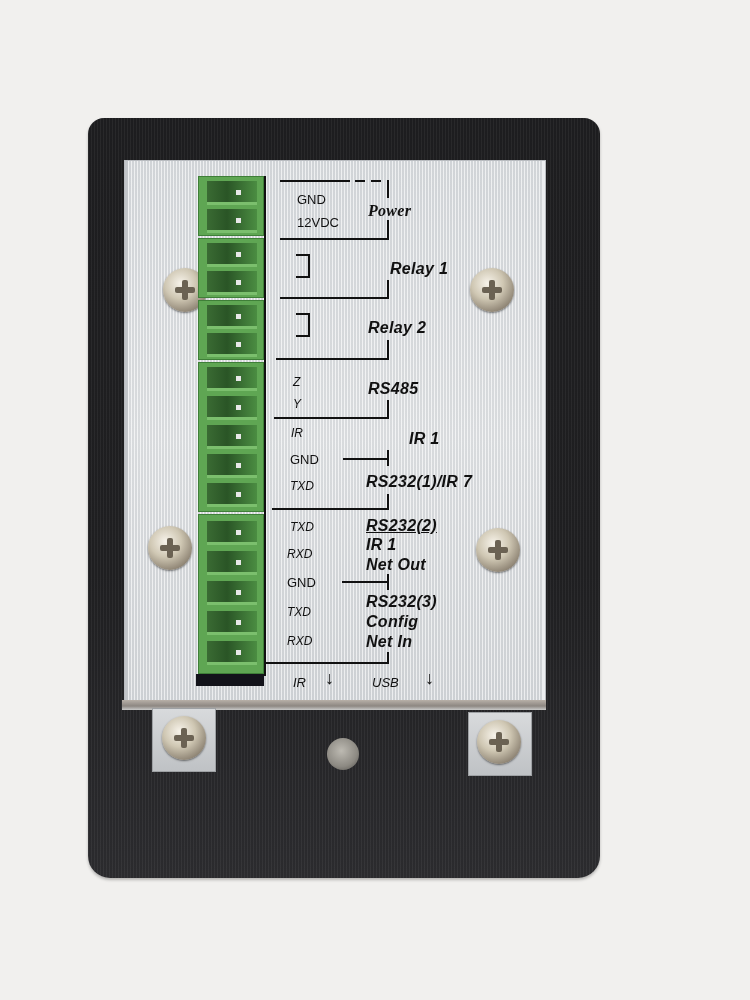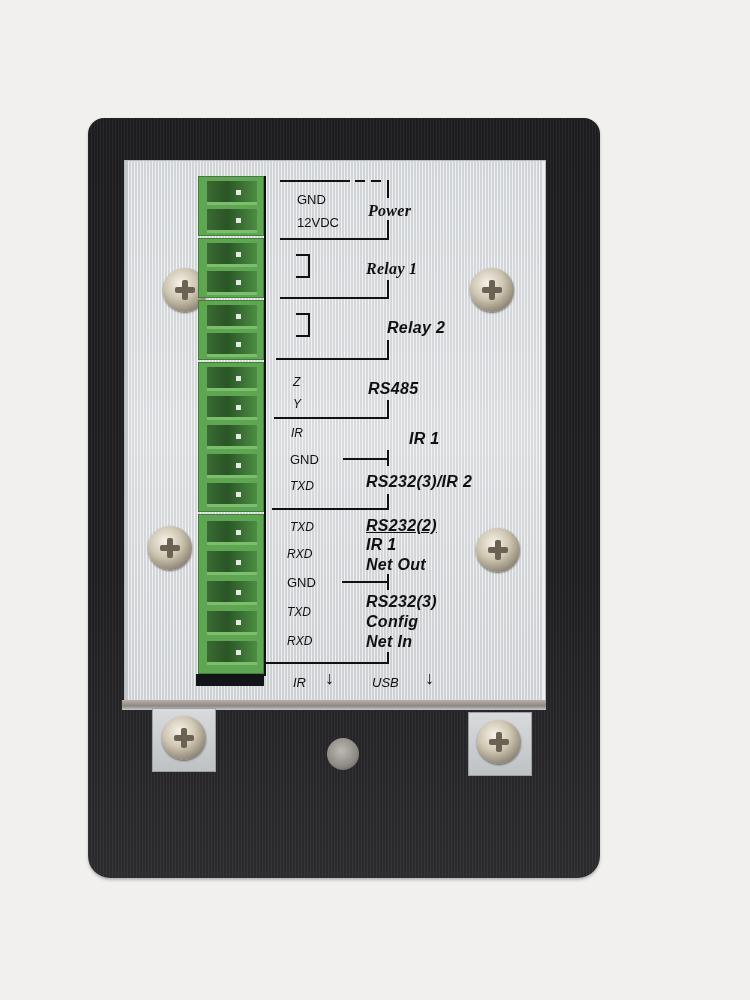--- a/index.html
+++ b/index.html
@@ -156,42 +156,42 @@
 <div class="hline" style="left:280px;top:180px;width:70px;"></div>
 <div class="dash" style="left:355px;top:180px;width:34px;"></div>
 <div class="vline" style="left:387px;top:180px;height:18px;"></div>
 <span class="label pin-label upright" style="left:297px;top:192px;">GND</span>
 <span class="label pin-label upright" style="left:297px;top:215px;">12VDC</span>
 <span class="label group-label" style="left:368px;top:201px;font-family:Liberation Serif, serif;">Power</span>
 <div class="vline" style="left:387px;top:220px;height:18px;"></div>
 <div class="hline" style="left:280px;top:238px;width:109px;"></div>
 
 <div class="relay-sym" style="left:296px;top:254px;"></div>
-<span class="label group-label" style="left:366px;top:259px;font-family:Liberation Serif, serif;">Relay 1</span>
+<span class="label group-label" style="left:390px;top:259px;">Relay 1</span>
 <div class="vline" style="left:387px;top:280px;height:18px;"></div>
 <div class="hline" style="left:280px;top:297px;width:109px;"></div>
 
 <div class="relay-sym" style="left:296px;top:313px;"></div>
-<span class="label group-label" style="left:368px;top:318px;margin-left:19px;">Relay 2</span>
+<span class="label group-label" style="left:368px;top:318px;">Relay 2</span>
 <div class="vline" style="left:387px;top:340px;height:20px;"></div>
 <div class="hline" style="left:276px;top:358px;width:113px;"></div>
 
 <span class="label pin-label" style="left:293px;top:375px;">Z</span>
 <span class="label pin-label" style="left:293px;top:397px;">Y</span>
 <span class="label group-label" style="left:368px;top:379px;">RS485</span>
 <div class="vline" style="left:387px;top:400px;height:18px;"></div>
 <div class="hline" style="left:274px;top:417px;width:115px;"></div>
 
 <span class="label pin-label" style="left:291px;top:426px;">IR</span>
 <span class="label group-label" style="left:368px;top:429px;padding-left:41px;">IR 1</span>
 <span class="label pin-label upright" style="left:290px;top:452px;">GND</span>
 <div class="hline" style="left:343px;top:458px;width:44px;"></div>
 <div class="vline" style="left:387px;top:450px;height:16px;"></div>
 <span class="label pin-label" style="left:290px;top:479px;">TXD</span>
-<span class="label group-label" style="left:366px;top:472px;">RS232(3)/IR 2</span>
+<span class="label group-label" style="left:366px;top:472px;">RS232(1)/IR 7</span>
 <div class="vline" style="left:387px;top:494px;height:16px;"></div>
 <div class="hline" style="left:272px;top:508px;width:117px;"></div>
 
 <span class="label pin-label" style="left:290px;top:520px;">TXD</span>
 <span class="label pin-label" style="left:287px;top:547px;">RXD</span>
 <span class="label group-label" style="left:366px;top:516px;text-decoration:underline;">RS232(2)</span>
 <span class="label group-label" style="left:366px;top:535px;">IR 1</span>
 <span class="label group-label" style="left:366px;top:555px;">Net Out</span>
 
 <span class="label pin-label upright" style="left:287px;top:575px;">GND</span>

